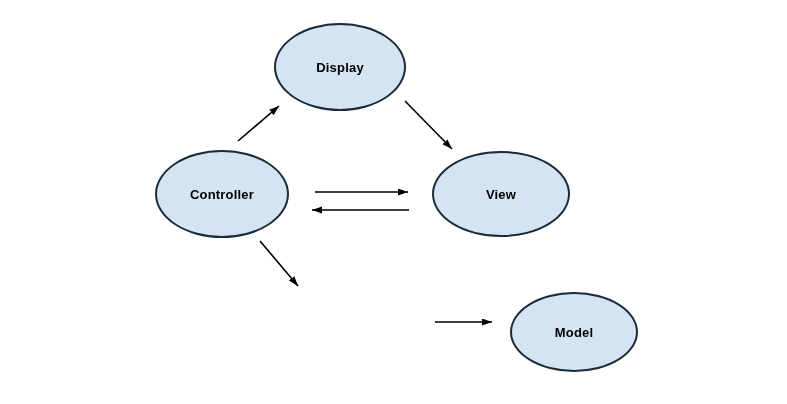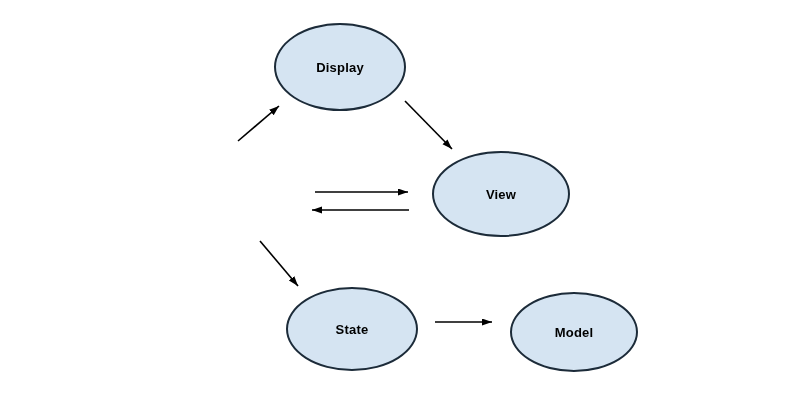--- a/index.html
+++ b/index.html
@@ -68,26 +68,26 @@
     <line class="edge" x1="315" y1="192" x2="408" y2="192" marker-end="url(#arrow)"></line>
     <line class="edge" x1="409" y1="210" x2="312" y2="210" marker-end="url(#arrow)"></line>
     <line class="edge" x1="260" y1="241" x2="298" y2="286" marker-end="url(#arrow)"></line>
     <line class="edge" x1="435" y1="322" x2="492" y2="322" marker-end="url(#arrow)"></line>
   </svg>
 
   <div class="node" style="left:274px; top:23px; width:132px; height:88px;">
     <span class="node-label">Display</span>
   </div>
 
+  <div class="node" style="left:155px; top:150px; width:134px; height:88px;">
+    <span class="node-label">Controller</span>
+  </div>
 
   <div class="node" style="left:432px; top:151px; width:138px; height:86px;">
     <span class="node-label">View</span>
   </div>
 
-  <div class="node" style="left:286px; top:287px; width:132px; height:84px;">
-    <span class="node-label">State</span>
-  </div>
 
   <div class="node" style="left:510px; top:292px; width:128px; height:80px;">
     <span class="node-label">Model</span>
   </div>
 
 </div>
 
 </body></html>

